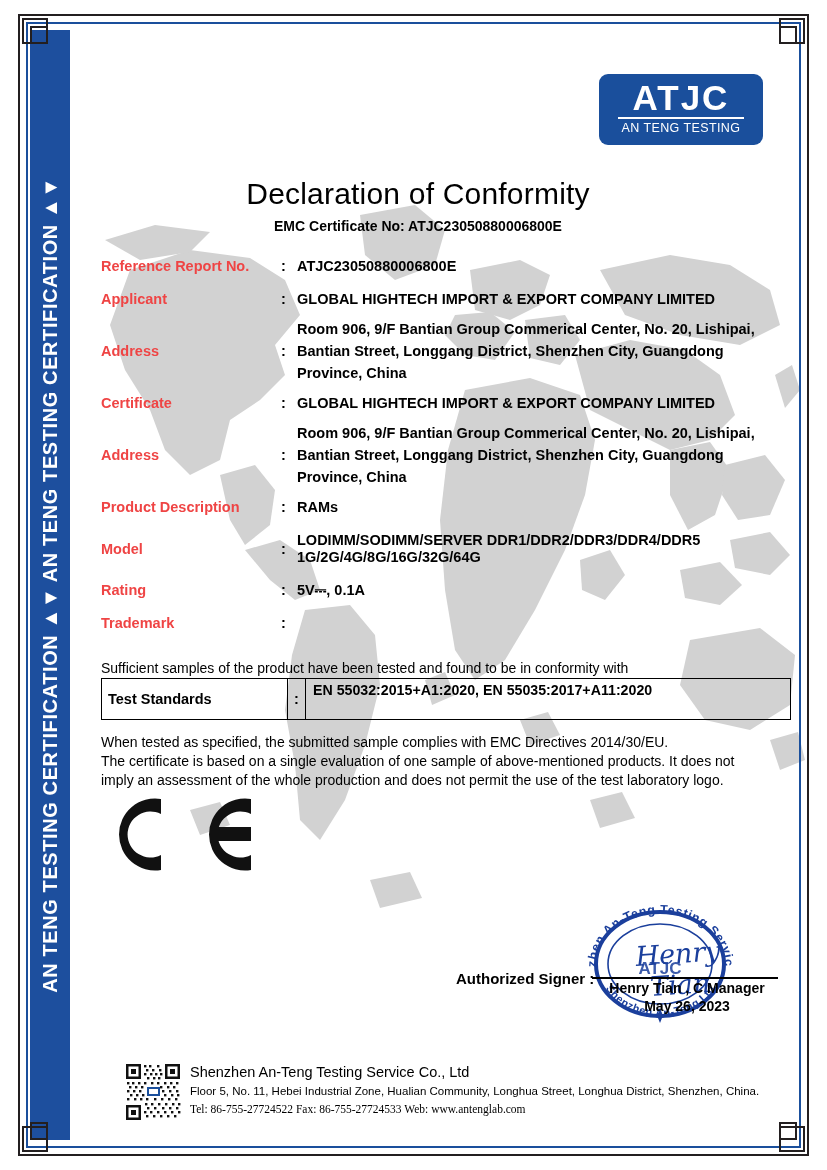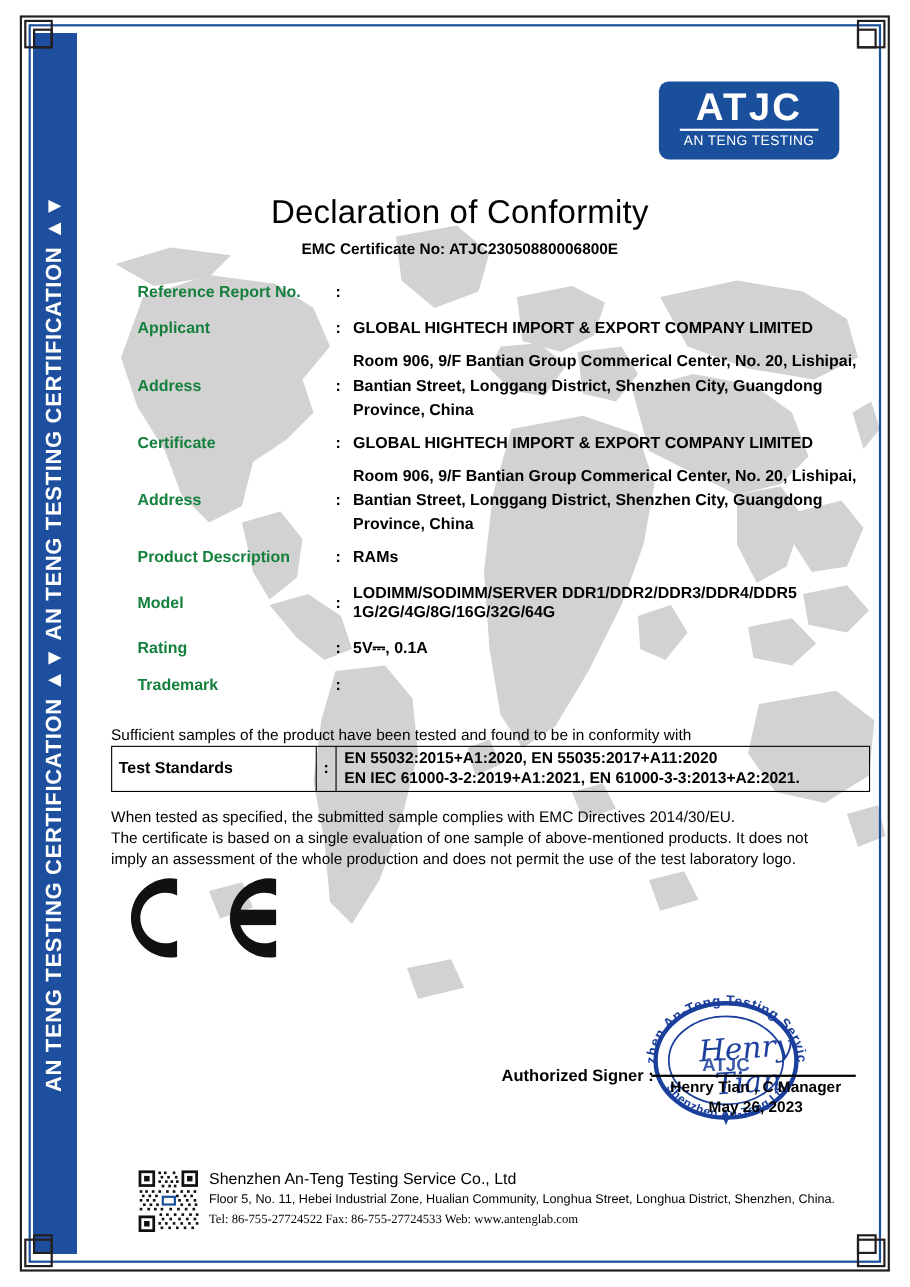--- a/index.html
+++ b/index.html
@@ -153,23 +153,22 @@
   .field-row {
     display: flex;
     align-items: flex-start;
     margin-bottom: 0;
   }
   .f-label {
     width: 180px;
     flex: 0 0 180px;
     font-size: 14.5px;
     font-weight: bold;
-    color: #15803d;
+    color: #ef4444;
     line-height: 17px;
-    margin-left: 24px;
   }
   .f-colon {
     width: 16px;
     flex: 0 0 16px;
     font-size: 14.5px;
     font-weight: bold;
     color: #000;
     line-height: 17px;
   }
   .f-value {
@@ -401,20 +400,21 @@
     </div>
 
     <div class="title">Declaration of Conformity</div>
     <div class="subtitle">EMC Certificate No: ATJC23050880006800E</div>
 
     <div class="fields">
 
       <div class="field-row row-pad-a">
         <div class="f-label">Reference Report No.</div>
         <div class="f-colon">:</div>
+        <div class="f-value">ATJC23050880006800E</div>
       </div>
 
       <div class="field-row row-pad-b">
         <div class="f-label">Applicant</div>
         <div class="f-colon">:</div>
         <div class="f-value">GLOBAL HIGHTECH IMPORT &amp; EXPORT COMPANY LIMITED</div>
       </div>
 
       <div class="field-row row-pad-b">
         <div class="f-label" style="padding-top:22px;">Address</div>
@@ -470,21 +470,20 @@
 
     </div>
 
     <div class="conformity-line">Sufficient samples of the product have been tested and found to be in conformity with</div>
 
     <div class="std-box">
       <div class="std-label">Test Standards</div>
       <div class="std-colon">:</div>
       <div class="std-value">
         <div>EN 55032:2015+A1:2020, EN 55035:2017+A11:2020</div>
-        <div>EN IEC 61000-3-2:2019+A1:2021, EN 61000-3-3:2013+A2:2021.</div>
       </div>
     </div>
 
     <div class="declaration">
       <div>When tested as specified, the submitted sample complies with EMC Directives 2014/30/EU.</div>
       <div>The certificate is based on a single evaluation of one sample of above-mentioned products. It does not</div>
       <div>imply an assessment of the whole production and does not permit the use of the test laboratory logo.</div>
     </div>
 
     <div class="ce-mark">

